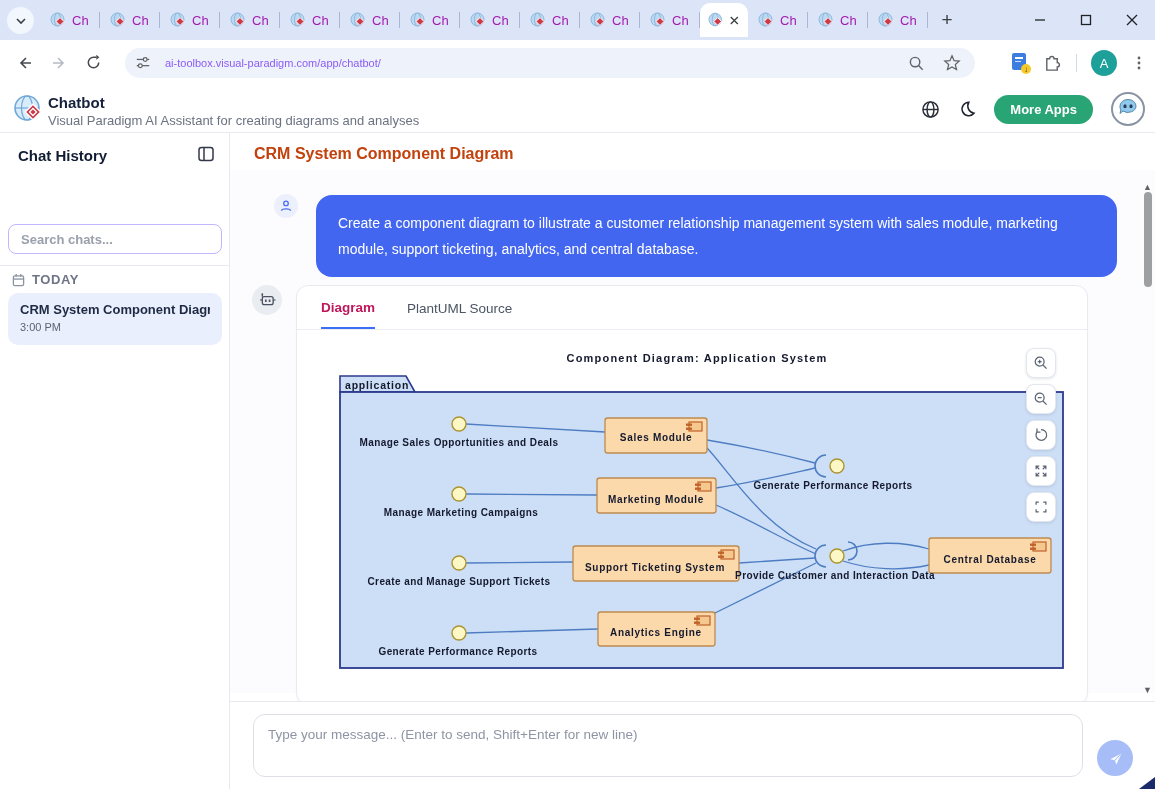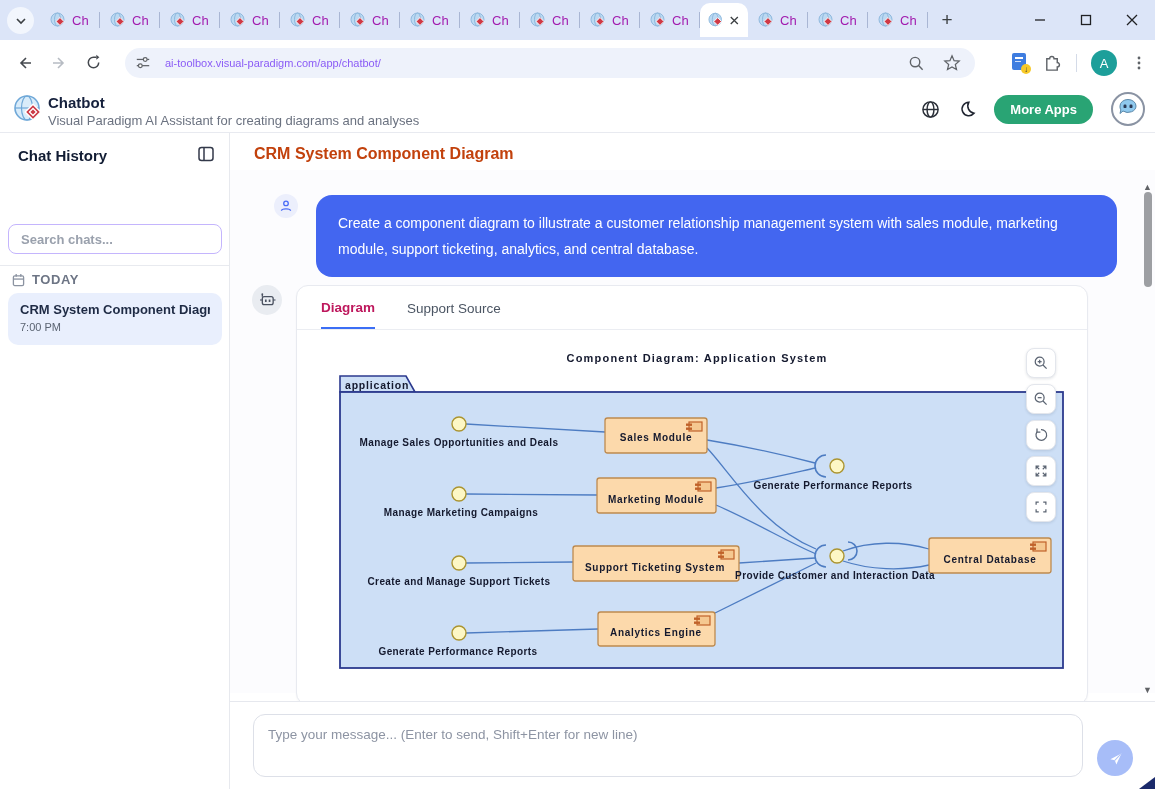--- a/index.html
+++ b/index.html
@@ -377,21 +377,21 @@
     <svg width="13" height="14" viewBox="0 0 14 15">
         <rect x="1.5" y="3" width="11" height="10.5" rx="1.5" fill="none" stroke="#8b93a1" stroke-width="1.4"></rect>
         <line x1="1.5" y1="6.5" x2="12.5" y2="6.5" stroke="#8b93a1" stroke-width="1.4"></line>
         <line x1="4.5" y1="1" x2="4.5" y2="4" stroke="#8b93a1" stroke-width="1.4"></line>
         <line x1="9.5" y1="1" x2="9.5" y2="4" stroke="#8b93a1" stroke-width="1.4"></line>
       </svg>
     <span class="today-label">TODAY</span>
   </div>
   <div class="chat-card">
     <div class="chat-card-title">CRM System Component Diagr...</div>
-    <div class="chat-card-time">7:00 PM</div>
+    <div class="chat-card-time">3:00 PM</div>
   </div>
 </div>
 
 <div class="abs main-titlebar">
   <div class="page-title">CRM System Component Diagram</div>
 </div>
 
 <div class="abs chat-area">
   <div class="user-avatar">
     <svg width="14" height="14" viewBox="0 0 16 16">
@@ -409,21 +409,21 @@
       <rect x="6.3" y="8" width="1.8" height="2.6" fill="#4a5160"></rect>
         <rect x="10.3" y="8" width="1.8" height="2.6" fill="#4a5160"></rect>
       <line x1="1" y1="8.5" x2="3.5" y2="8.5" stroke="#4a5160" stroke-width="1.2"></line>
         <line x1="15" y1="8.5" x2="17.5" y2="8.5" stroke="#4a5160" stroke-width="1.2"></line>
     </svg>
   </div>
 
   <div class="bot-card">
     <div class="card-tabs">
       <div class="card-tab active">Diagram</div>
-      <div class="card-tab">Support Source</div>
+      <div class="card-tab">PlantUML Source</div>
     </div>
   </div>
 
   <svg class="abs" style="left:80px;top:172px;z-index:2;" width="763" height="340" viewBox="0 0 763 340">
     <text class="dg-text" x="387" y="20" font-size="11" letter-spacing="1.2" text-anchor="middle">Component Diagram: Application System</text>
 
     <polygon points="30,34 96,34 105,50 30,50" fill="#cddff6" stroke="#2c3a8e" stroke-width="1.6"></polygon>
     <rect x="30" y="50" width="723" height="276" fill="#cddff6" stroke="#2c3a8e" stroke-width="1.8"></rect>
     <text class="dg-text" x="35" y="46.5" font-size="10.5" letter-spacing="0.8">application</text>
 

